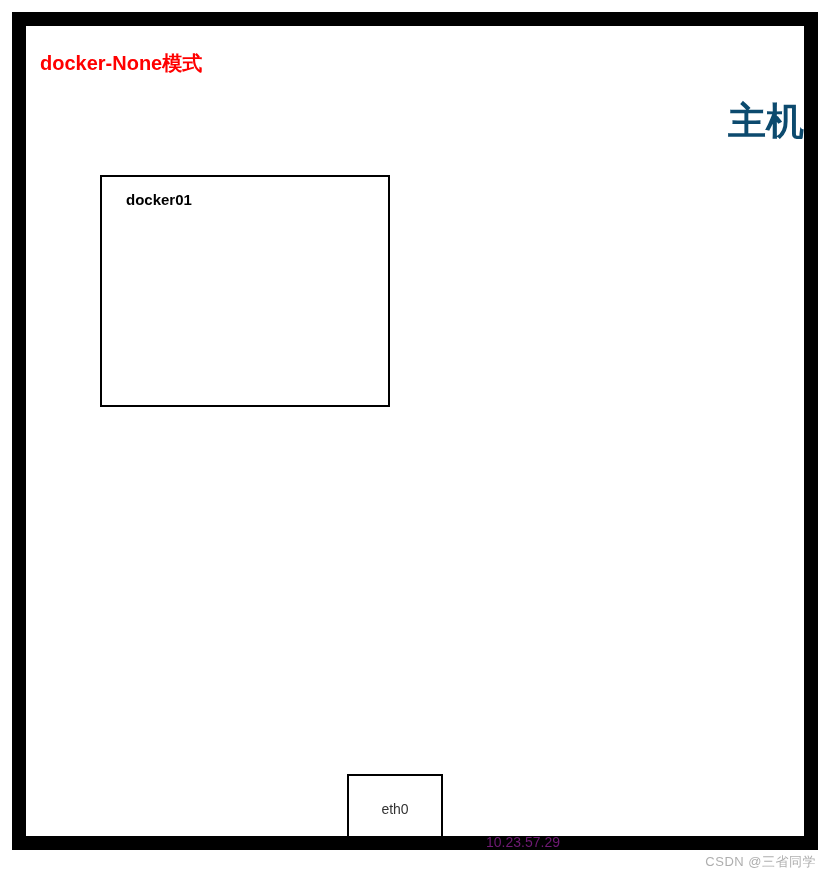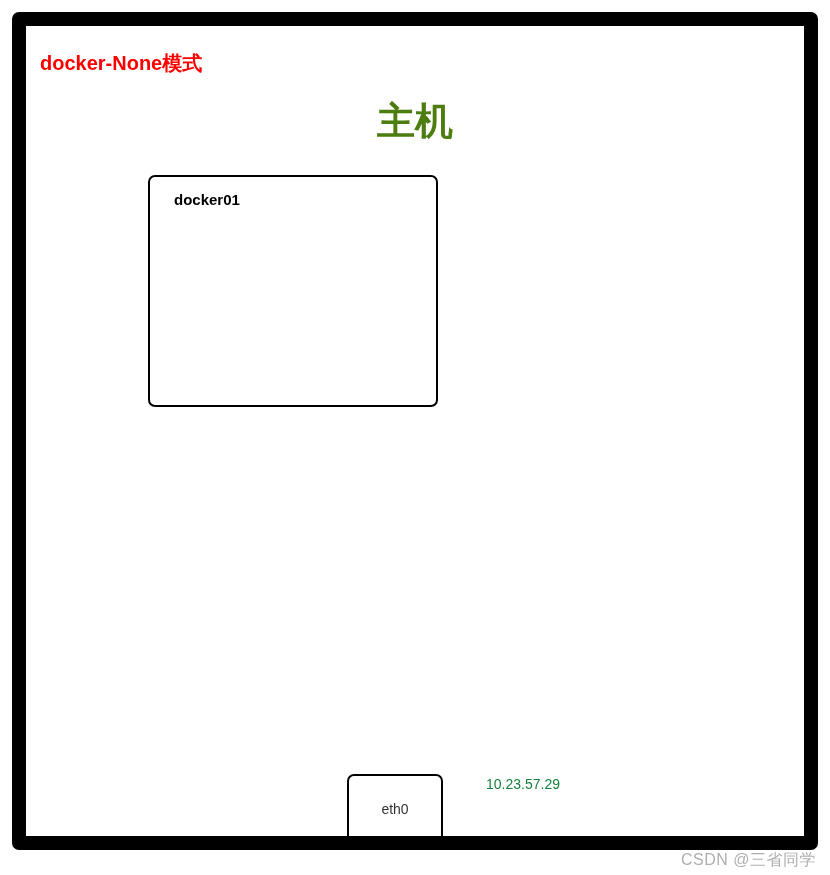--- a/index.html
+++ b/index.html
@@ -1,19 +1,18 @@
 <!DOCTYPE html>
 <html><head>
   <meta charset="utf-8">
   <style>
     * {
       box-sizing: border-box;
       margin: 0;
       padding: 0;
-      border-radius: 7px;
     }
     body {
       font-family: "Microsoft YaHei", Arial, sans-serif;
       width: 830px;
       height: 875px;
       background: #fff;
       position: relative;
     }
     .outer-frame {
       position: absolute;
@@ -30,30 +29,29 @@
       left: 14px;
       color: #ff0000;
       font-size: 20px;
       font-weight: bold;
     }
     .host-title {
       position: absolute;
       top: 70px;
       left: 0;
       width: 100%;
-      text-align: center;
+      text-align: right;
       font-size: 38px;
       font-weight: bold;
-      color: #4d7c0f;
+      color: #0c4a6e;
     }
     .container-box {
       position: absolute;
       border: 2px solid #000;
       background: #fff;
-      margin-left: 48px;
     }
     .container-box.left {
       top: 149px;
       left: 74px;
       width: 290px;
       height: 232px;
     }
     .container-box.right {
       top: 149px;
       left: 478px;
@@ -76,30 +74,30 @@
       height: 70px;
       border: 2px solid #000;
       display: flex;
       align-items: center;
       justify-content: center;
       font-size: 14px;
       color: #333;
     }
     .ip-label {
       position: absolute;
-      top: 750px;
+      top: 808px;
       left: 460px;
       font-size: 14px;
-      color: #15803d;
+      color: #701a75;
     }
     .watermark {
       position: absolute;
       bottom: 4px;
       right: 14px;
-      font-size: 16px;
+      font-size: 13px;
       color: rgba(120, 120, 120, 0.6);
       letter-spacing: 0.5px;
     }
   </style>
 </head>
 <body>
 
 <div class="outer-frame">
   <div class="mode-title">docker-None模式</div>
   <div class="host-title">主机</div>

